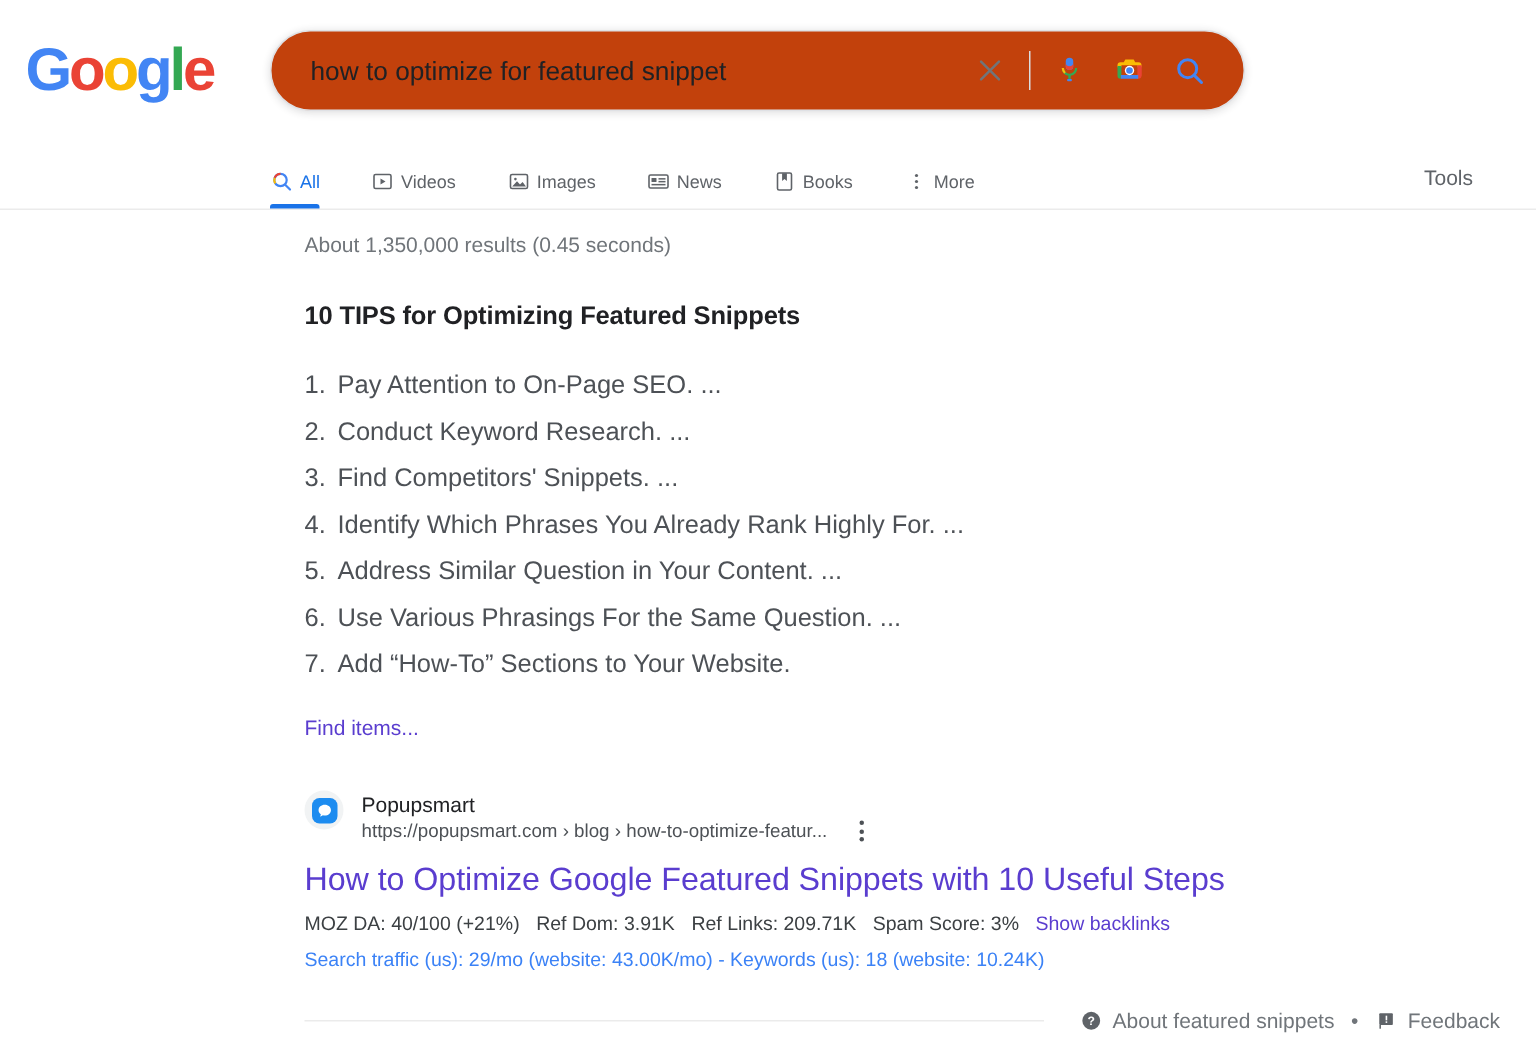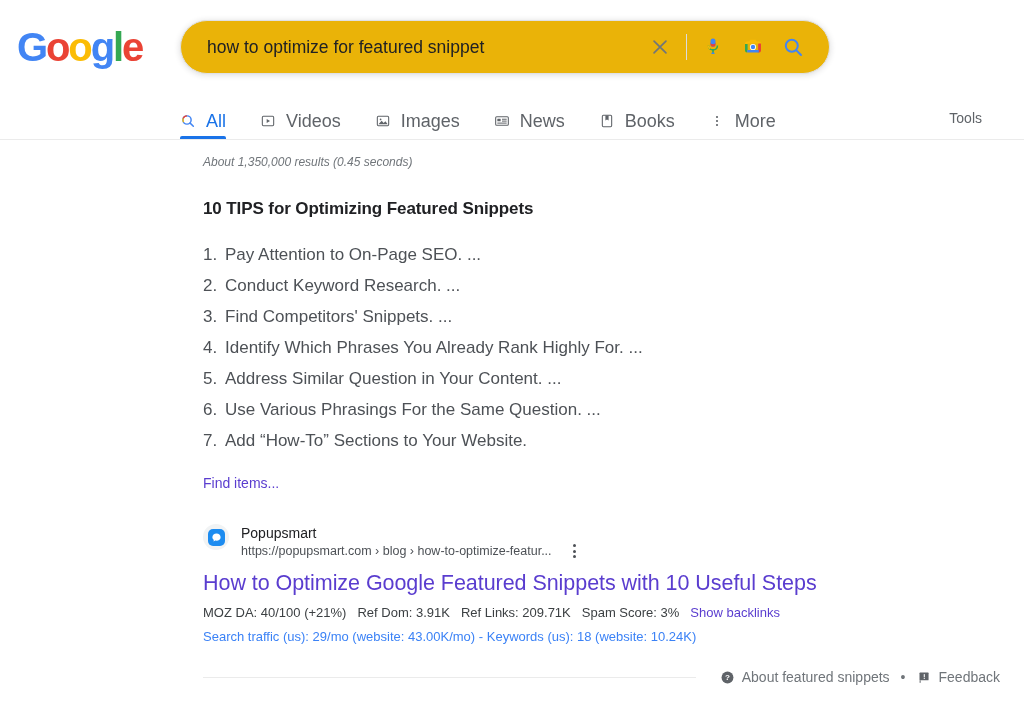--- a/index.html
+++ b/index.html
@@ -22,21 +22,21 @@
   }
   .logo .b { color: #4285F4; }
   .logo .r { color: #EA4335; }
   .logo .y { color: #FBBC05; }
   .logo .g { color: #34A853; }
 
   .searchbox {
     position: absolute; left: 180px; top: 20px;
     width: 650px; height: 54px;
     border: 1px solid #dfe1e5; border-radius: 27px;
-    background: #eab308;
+    background: #c2410c;
     box-shadow: 0 1px 6px rgba(32,33,36,0.16);
     display: flex; align-items: center;
   }
   .search-input {
     border: none; outline: none; background: transparent;
     flex: 1; margin-left: 24px; margin-right: 8px;
     font-size: 17.5px; color: #202124;
     font-family: "Liberation Sans", sans-serif;
   }
   .sb-icons { display: flex; align-items: center; padding-right: 16px; }
@@ -48,41 +48,41 @@
   .sb-divider { width: 1px; height: 26px; background: #dadce0; margin: 0 6px; }
 
   
   .navbar {
     position: relative; height: 48px;
     border-bottom: 1px solid #ebebeb;
     padding-left: 180px;
   }
   .tabs { display: flex; align-items: flex-start; height: 100%; }
   .tab {
-    display: flex; align-items: center; gap: 10px;
+    display: flex; align-items: center; gap: 4px;
     height: 46px; padding: 0 0 0 0; margin-right: 34px;
-    font-size: 18px; color: #5f6368; cursor: pointer;
+    font-size: 12px; color: #5f6368; cursor: pointer;
     position: relative; padding-top: 11px;
     align-self: flex-start;
   }
   .tab.active { color: #1a73e8; }
   .tab .underline {
     position: absolute; left: 0; right: 0; bottom: -1px;
     height: 3px; background: #1a73e8; border-radius: 2px 2px 0 0;
   }
   .tab-label { line-height: 18px; }
   .tools-btn {
     position: absolute; right: 42px; top: 18px;
     font-size: 14px; color: #5f6368; cursor: pointer;
   }
 
   
   .content { padding-left: 203px; padding-top: 0; }
   .result-stats {
-    font-size: 12px; color: #70757a; padding-top: 15px; font-style: italic;
+    font-size: 14px; color: #70757a; padding-top: 15px;
   }
 
   .snippet { margin-top: 30px; }
   .snippet-heading {
     font-size: 17px; font-weight: bold; color: #202124;
     letter-spacing: -0.1px;
   }
   .snippet-list {
     list-style: none; margin: 20px 0 0 0; padding: 0;
     font-size: 17px; color: #4d5156; line-height: 31px;

